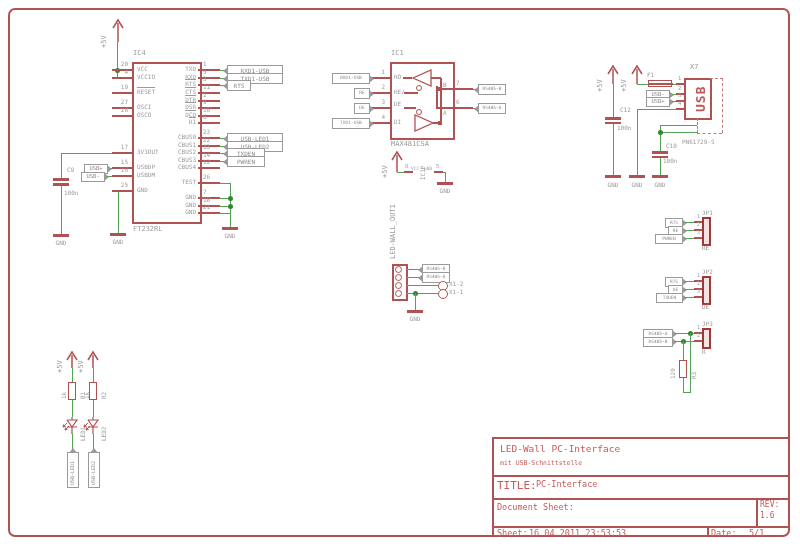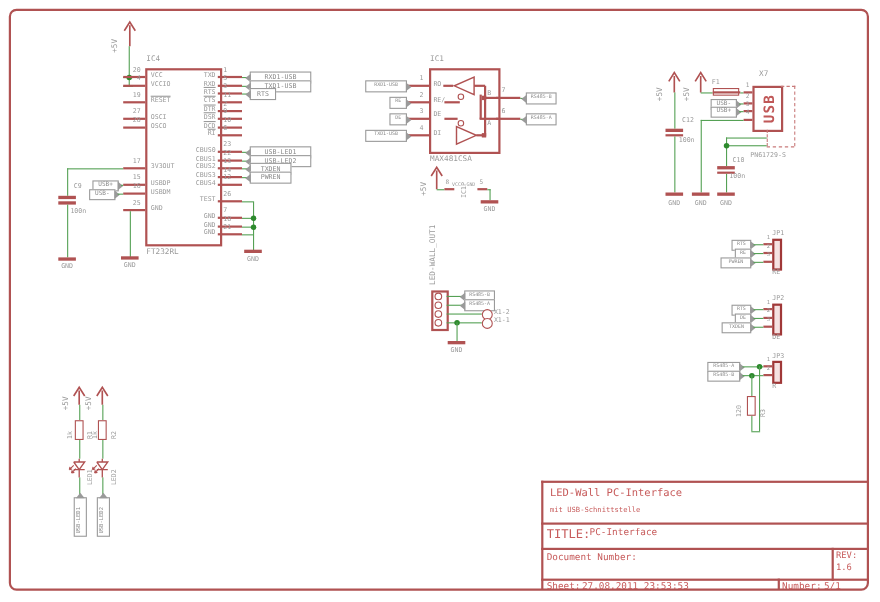--- a/index.html
+++ b/index.html
@@ -435,20 +435,20 @@
   <div class="sh" style="left:492px;top:475px;width:298px;height:1.5px"></div>
   <div class="sh" style="left:492px;top:498px;width:298px;height:1.5px"></div>
   <div class="sh" style="left:492px;top:526px;width:298px;height:1.5px"></div>
   <div class="sv" style="left:756px;top:498px;height:30px;width:1.5px"></div>
   <div class="sv" style="left:707px;top:526px;height:10px;width:1.5px"></div>
 
   <span class="rt" style="left:500px;top:444px;font-size:9.5px">LED-Wall PC-Interface</span>
   <span class="rt" style="left:500px;top:460px;font-size:6.5px">mit USB-Schnittstelle</span>
   <span class="rt" style="left:497px;top:480px;font-size:11px">TITLE:</span>
   <span class="rt" style="left:536px;top:480px;font-size:8.5px">PC-Interface</span>
-  <span class="rt" style="left:497px;top:503px;font-size:8.5px">Document Number:</span>
+  <span class="rt" style="left:497px;top:503px;font-size:8.5px">Document Sheet:</span>
   <span class="rt" style="left:760px;top:501px;font-size:8px">REV:</span>
   <span class="rt" style="left:760px;top:512px;font-size:8px">1.6</span>
   <span class="rt" style="left:497px;top:529px;font-size:8.5px">Sheet:</span>
-  <span class="rt" style="left:529px;top:529px;font-size:8.5px">27.08.2011 23:53:53</span>
-  <span class="rt" style="left:711px;top:529px;font-size:8.5px">Number:</span>
+  <span class="rt" style="left:529px;top:529px;font-size:8.5px">16.04.2011 23:53:53</span>
+  <span class="rt" style="left:711px;top:529px;font-size:8.5px">Date:</span>
   <span class="rt" style="left:749px;top:529px;font-size:8.5px">5/1</span>
 </div>
 
 </body></html>

